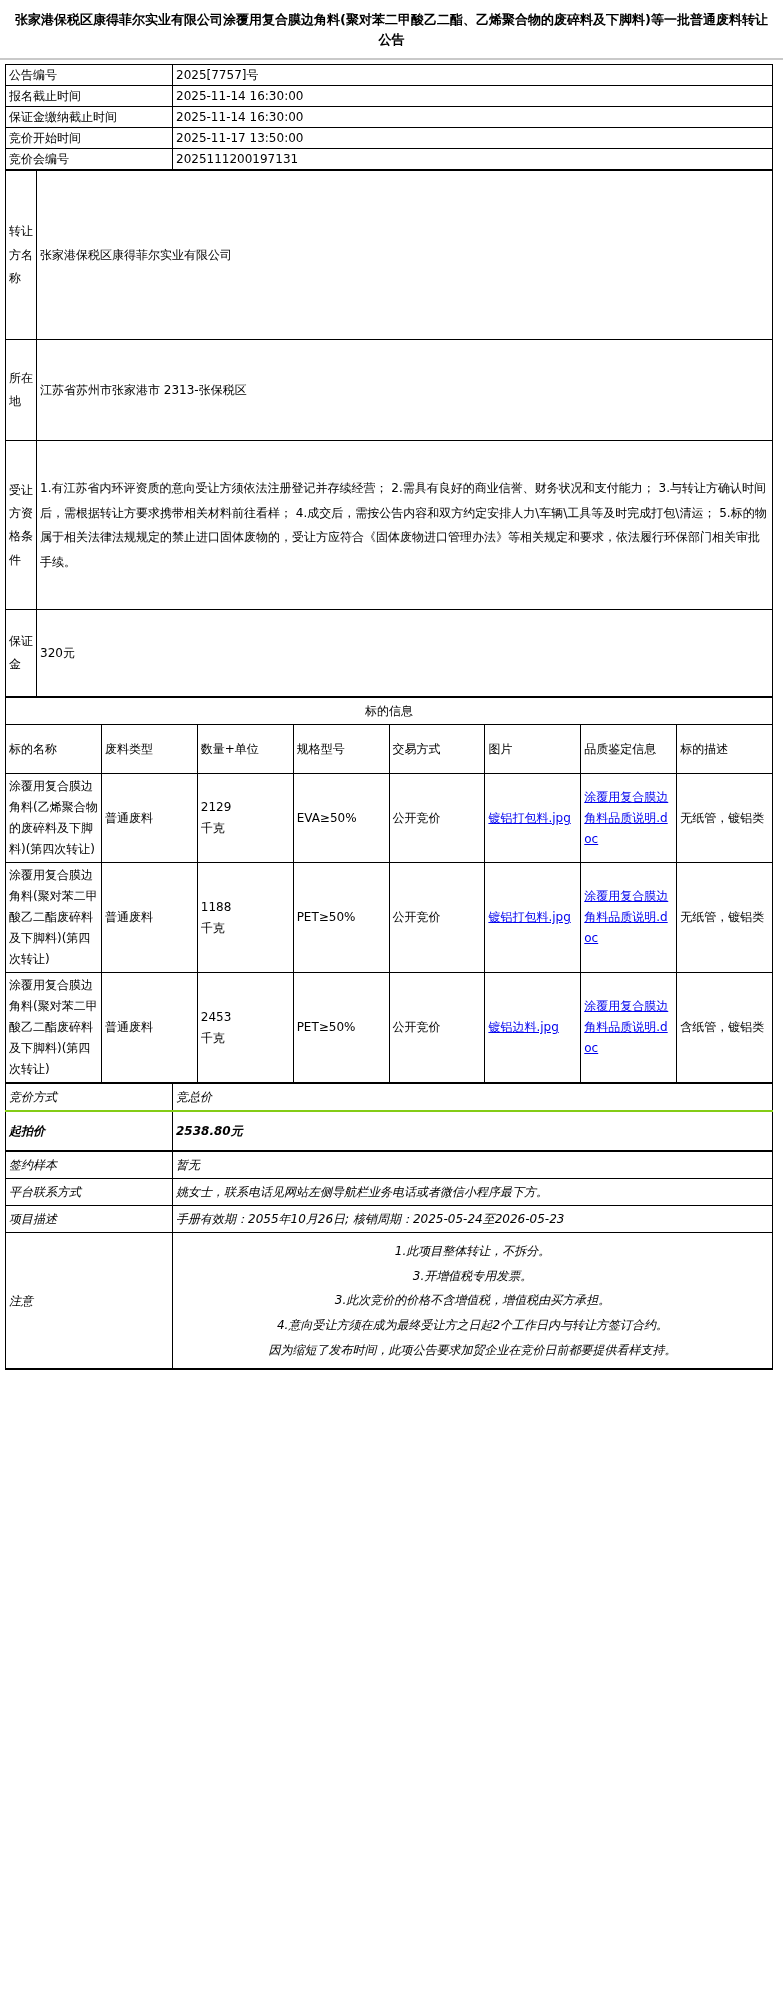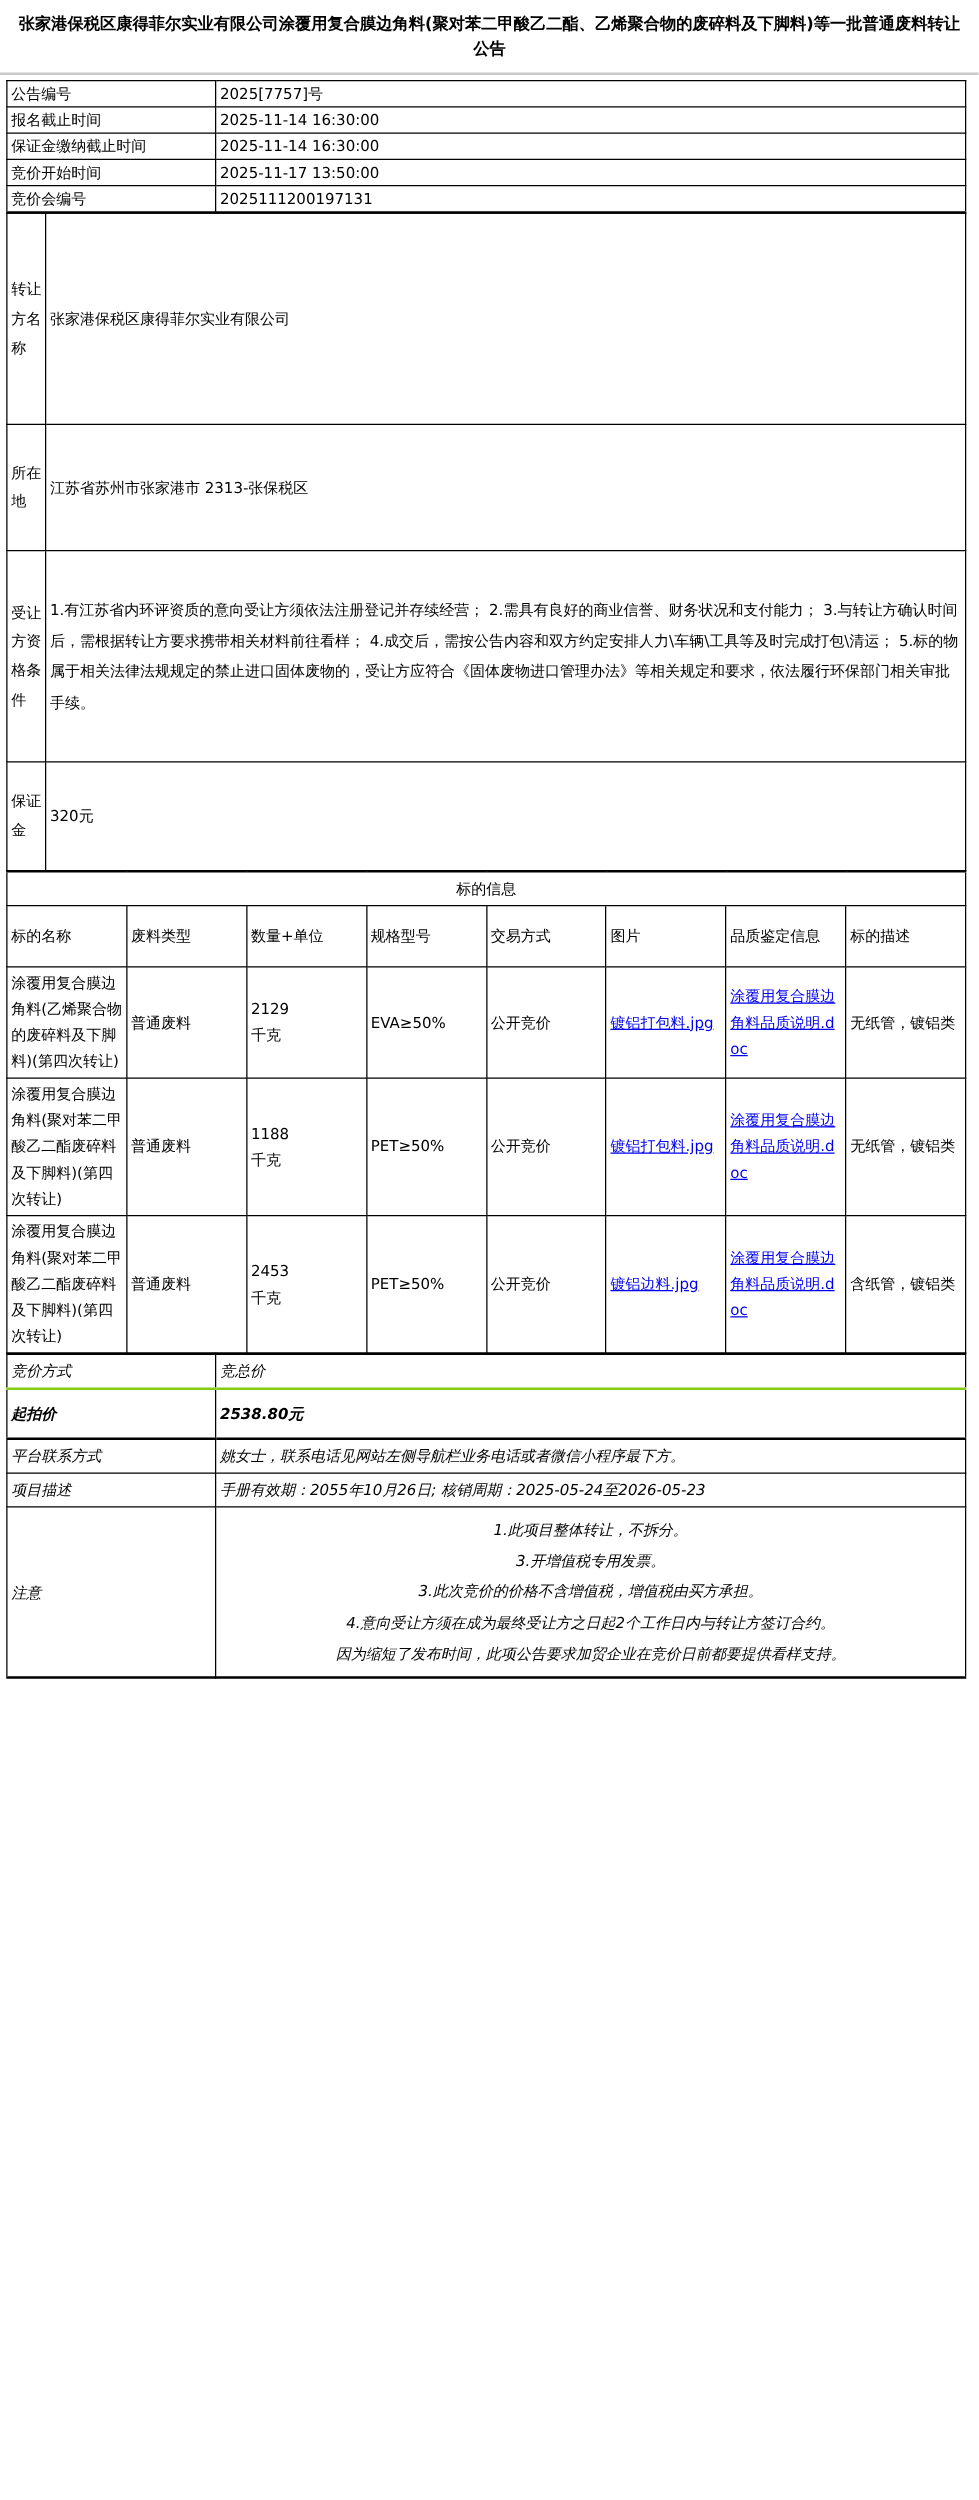--- a/index.html
+++ b/index.html
@@ -171,20 +171,24 @@
     <tbody>
         <tr>
       <td class="c-label">竞价方式</td>
       <td>竞总价</td>
     </tr>
     <tr class="bold-row">
       <td class="c-label">起拍价</td>
       <td>2538.80元</td>
     </tr>
     <tr>
+      <td class="c-label">签约样本</td>
+      <td>暂无</td>
+    </tr>
+    <tr>
       <td class="c-label">平台联系方式</td>
       <td>姚女士，联系电话见网站左侧导航栏业务电话或者微信小程序最下方。</td>
     </tr>
     <tr>
       <td class="c-label">项目描述</td>
       <td>手册有效期：2055年10月26日; 核销周期：2025-05-24至2026-05-23</td>
     </tr>
     <tr>
       <td class="c-label">注意</td>
       <td class="notice-cell">

